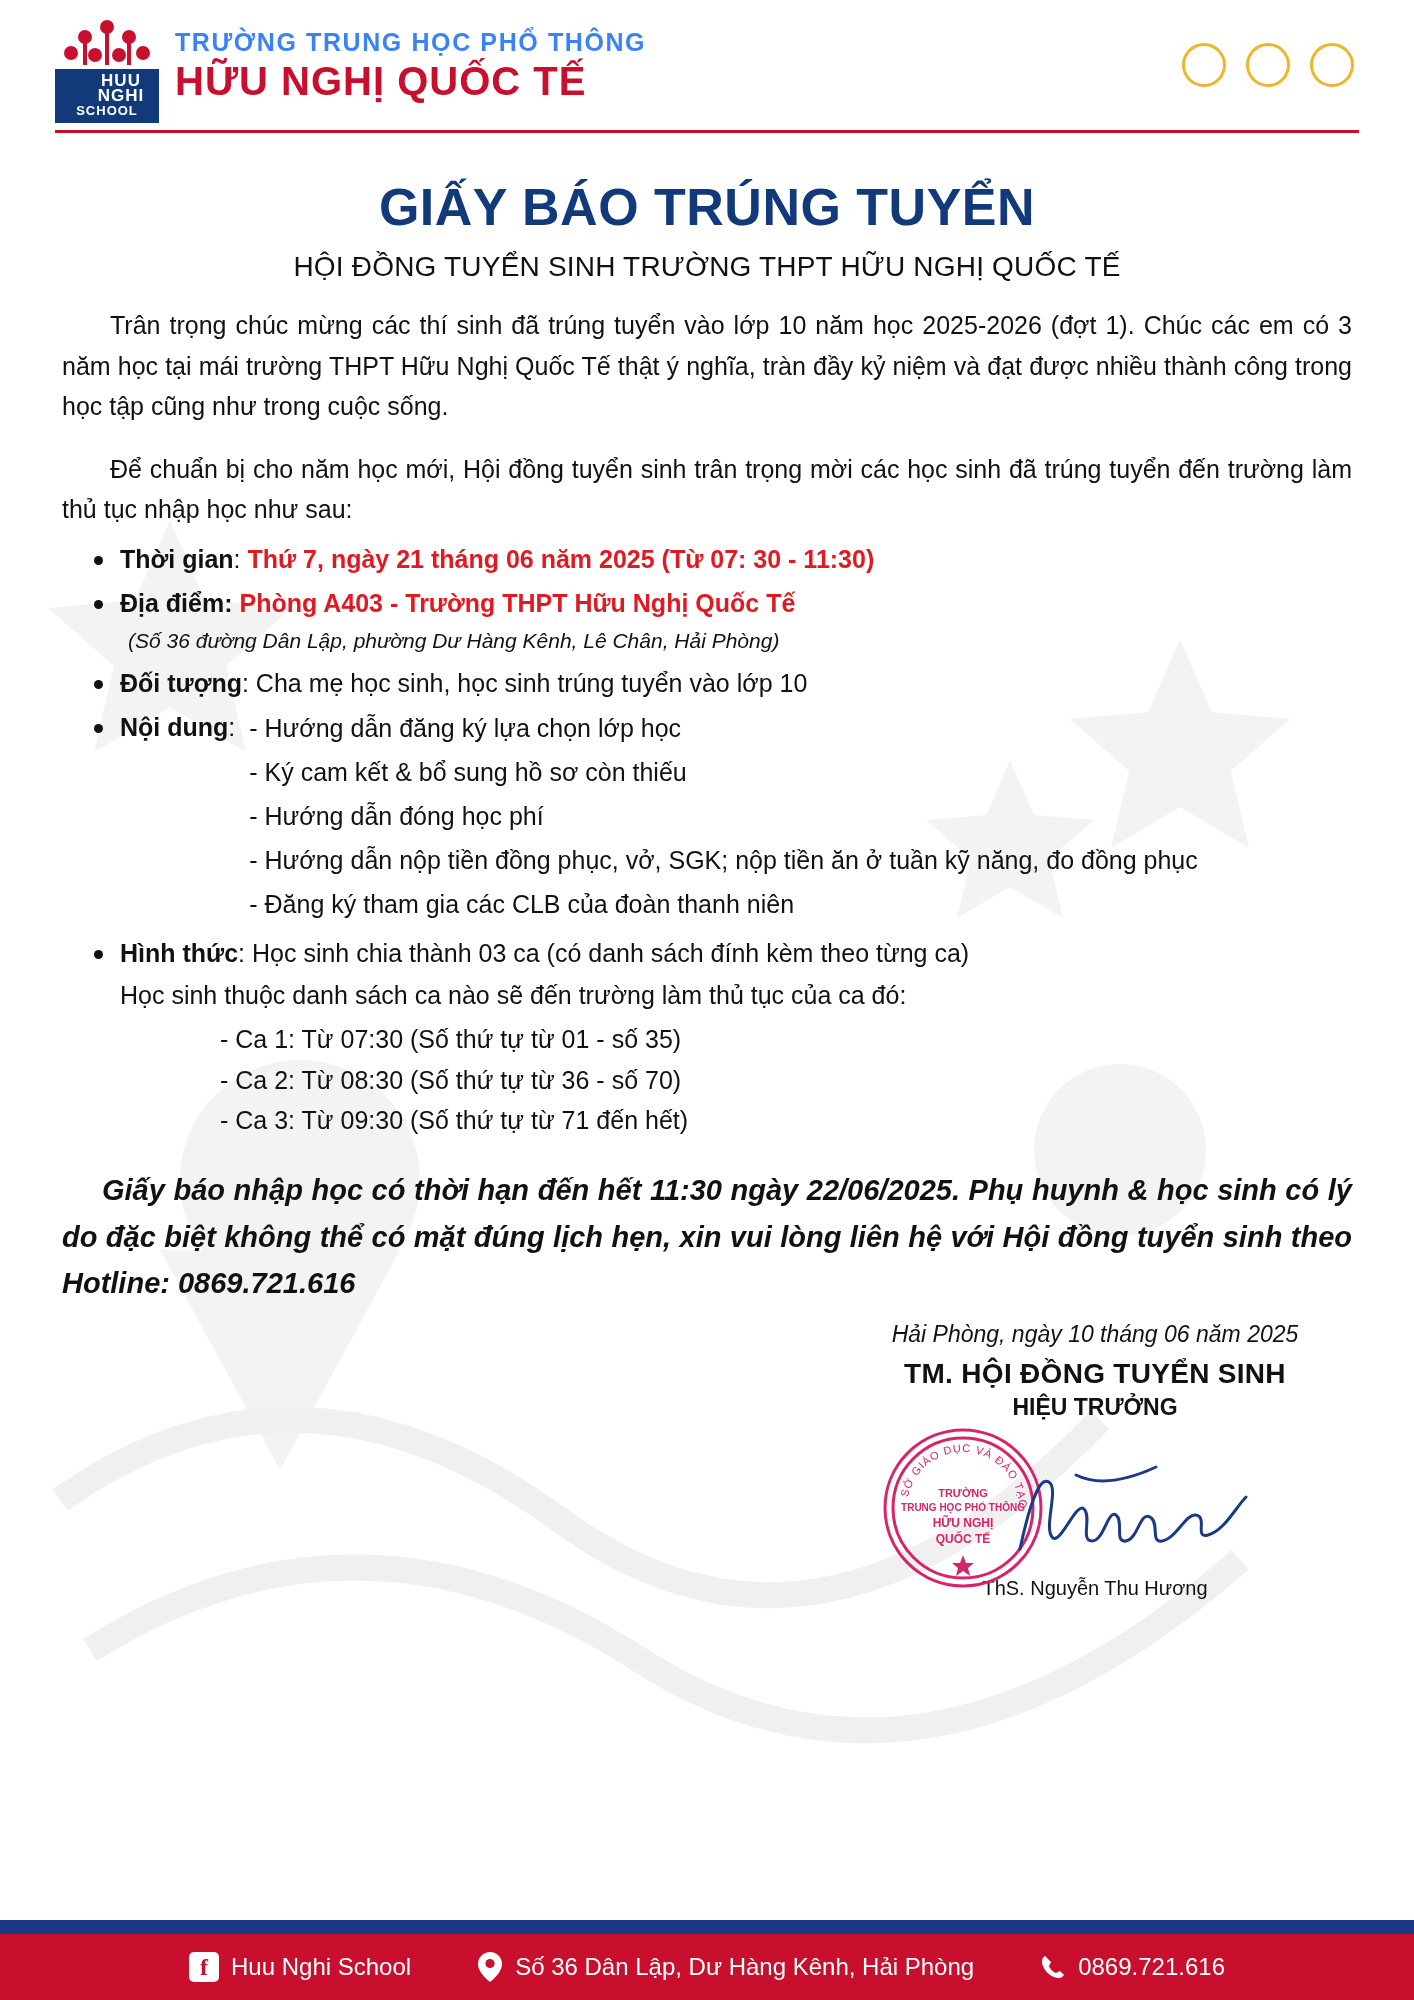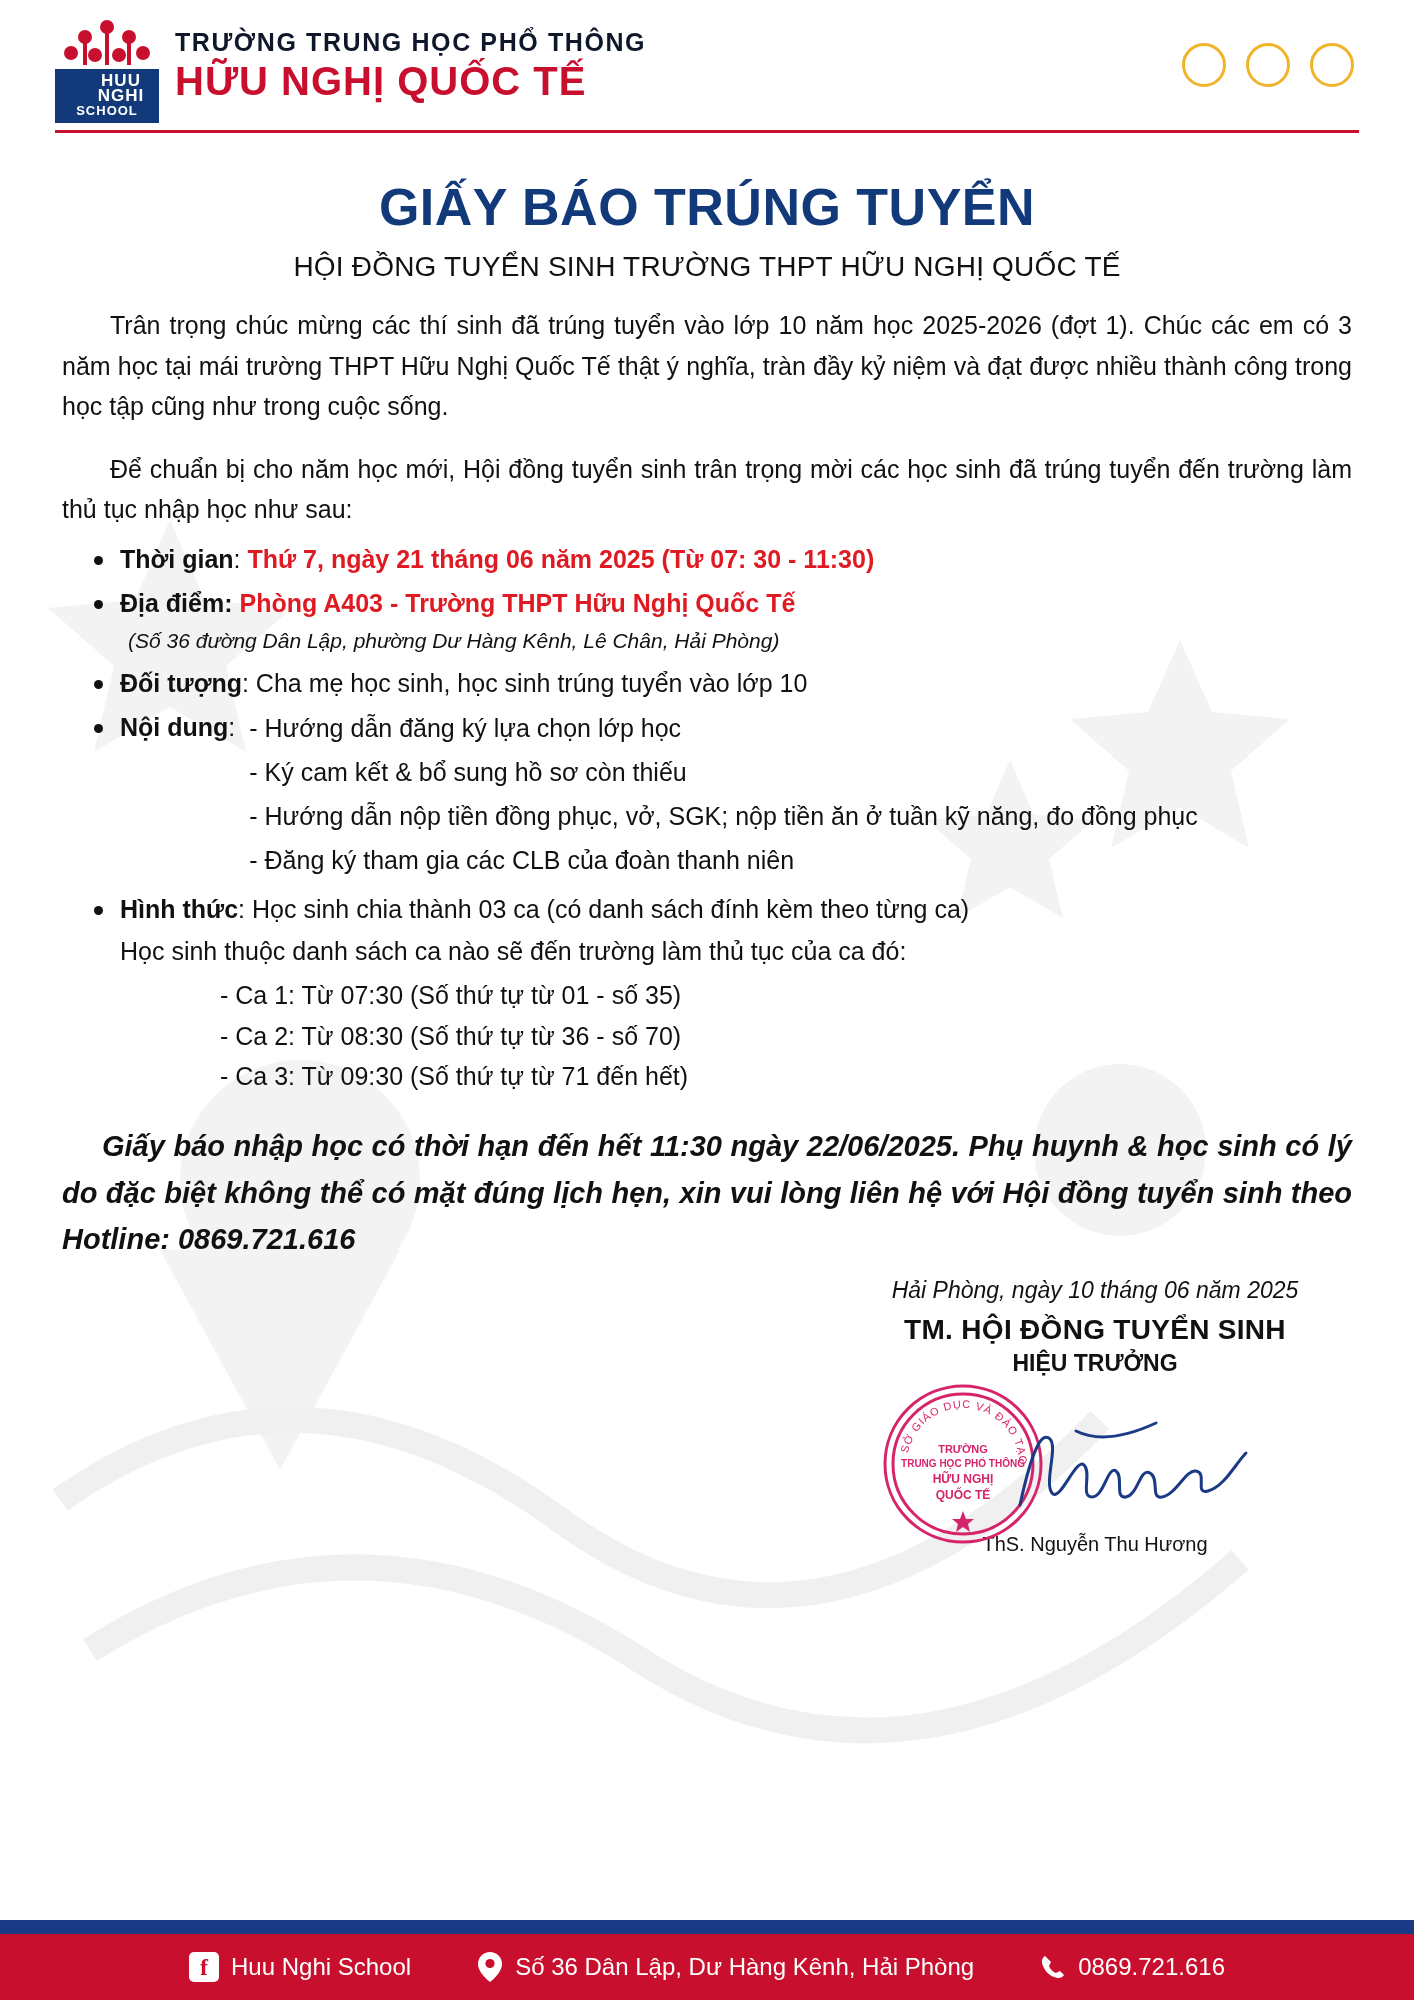--- a/index.html
+++ b/index.html
@@ -66,21 +66,21 @@
     letter-spacing: .5px;
     padding: 4px 0 5px;
     box-sizing: border-box;
   }
   .logo-bar .l1 { font-size: 17px; letter-spacing: 1px; padding-left: 28px; }
   .logo-bar .l2 { font-size: 13px; letter-spacing: 1px; }
   .logo-text { line-height: 1; }
   .logo-text .line1 {
     font-size: 25px;
     font-weight: bold;
-    color: #0f172a;
+    color: #3b82f6;
     letter-spacing: 1.6px;
     margin-bottom: 6px;
   }
   .logo-text .line2 {
     font-size: 40px;
     font-weight: bold;
     color: #c8102e;
     letter-spacing: 1px;
   }
   .header-spacer { flex: 1; }
@@ -351,20 +351,21 @@
     </li>
 
     <li class="bulleted">
       <div class="noidung-wrap">
         <div>
           <span class="lbl">Nội dung</span><span>:</span>
         </div>
         <div class="noidung-items">
           <div class="nitem">- Hướng dẫn đăng ký lựa chọn lớp học</div>
           <div class="nitem">- Ký cam kết &amp; bổ sung hồ sơ còn thiếu</div>
+          <div class="nitem">- Hướng dẫn đóng học phí</div>
           <div class="nitem">- Hướng dẫn nộp tiền đồng phục, vở, SGK; nộp tiền ăn ở tuần kỹ năng, đo đồng phục</div>
           <div class="nitem">- Đăng ký tham gia các CLB của đoàn thanh niên</div>
         </div>
       </div>
     </li>
 
     <li class="bulleted">
       <span class="lbl">Hình thức</span><span>: Học sinh chia thành 03 ca (có danh sách đính kèm theo từng ca)</span>
       <div class="hinhthuc-sub">Học sinh thuộc danh sách ca nào sẽ đến trường làm thủ tục của ca đó:</div>
       <div class="ca-list">

